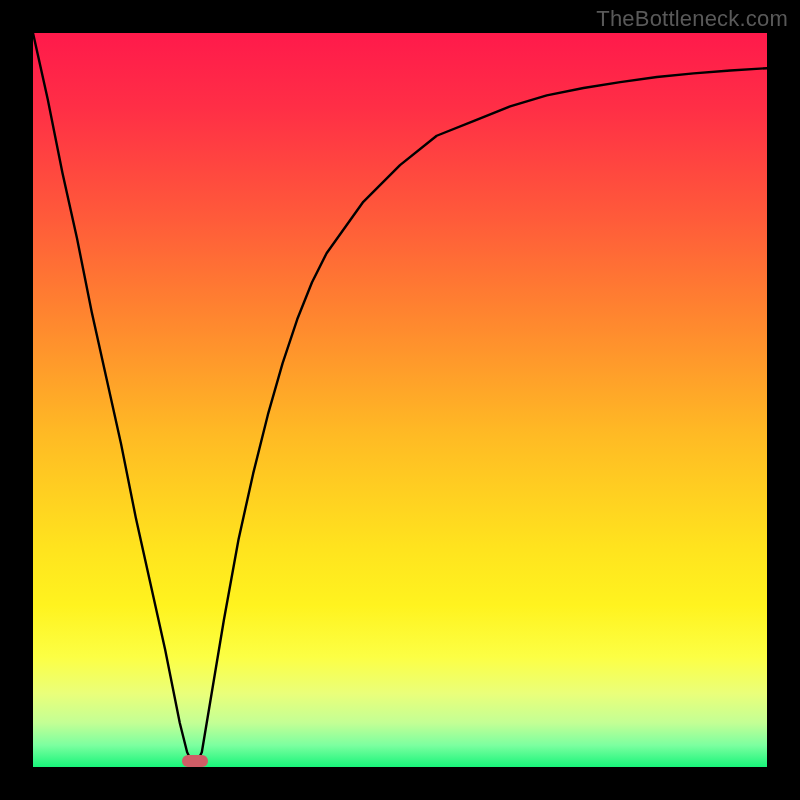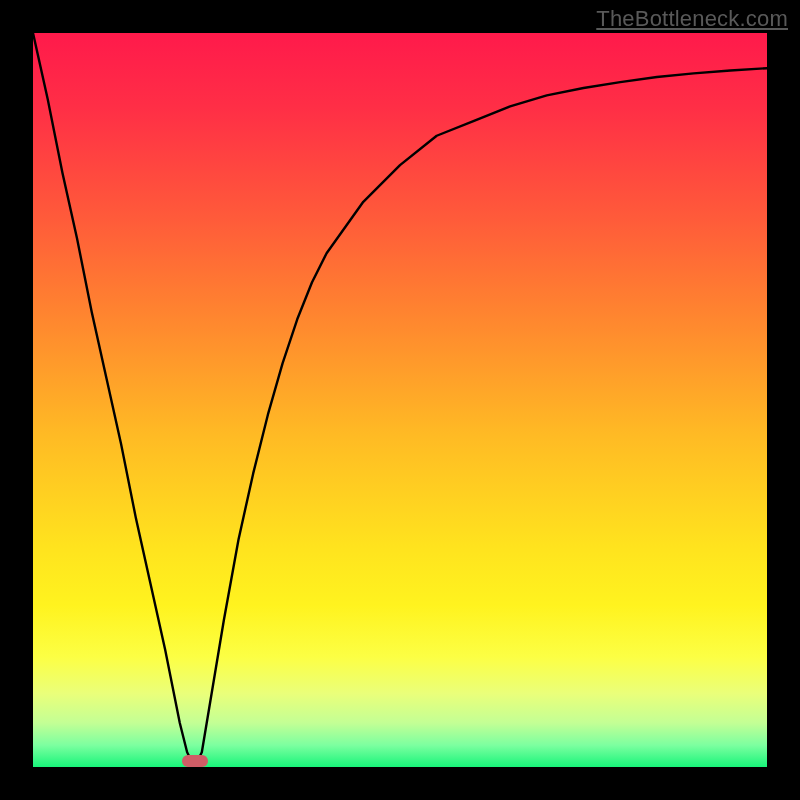--- a/index.html
+++ b/index.html
@@ -26,21 +26,20 @@
     
   }
   .watermark {
     position: absolute;
     top: 6px;
     right: 12px;
     color: #595959;
     font-size: 22px;
     font-weight: 500;
     letter-spacing: 0.2px;
-    text-decoration: underline;
   }
   svg.curve {
     position: absolute;
     left: 0;
     top: 0;
     width: 734px;
     height: 734px;
     overflow: visible;
   }
   .marker {

